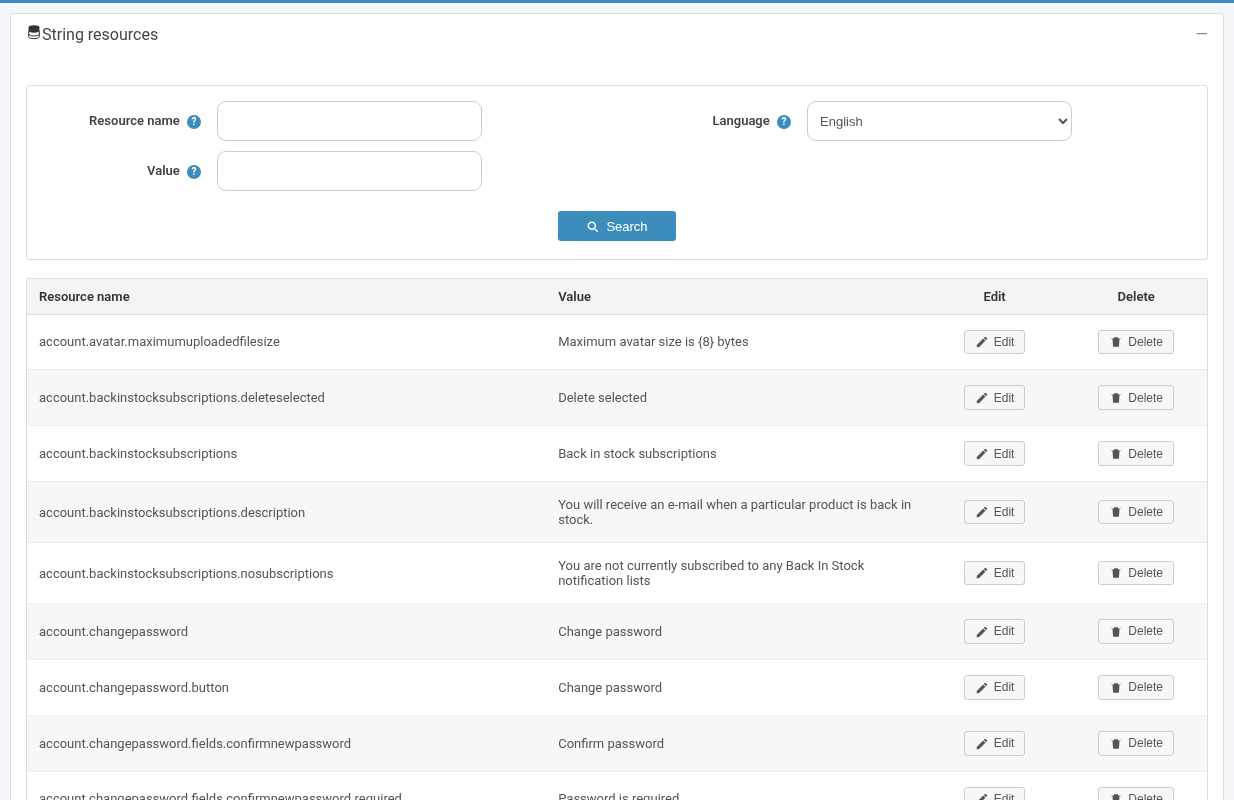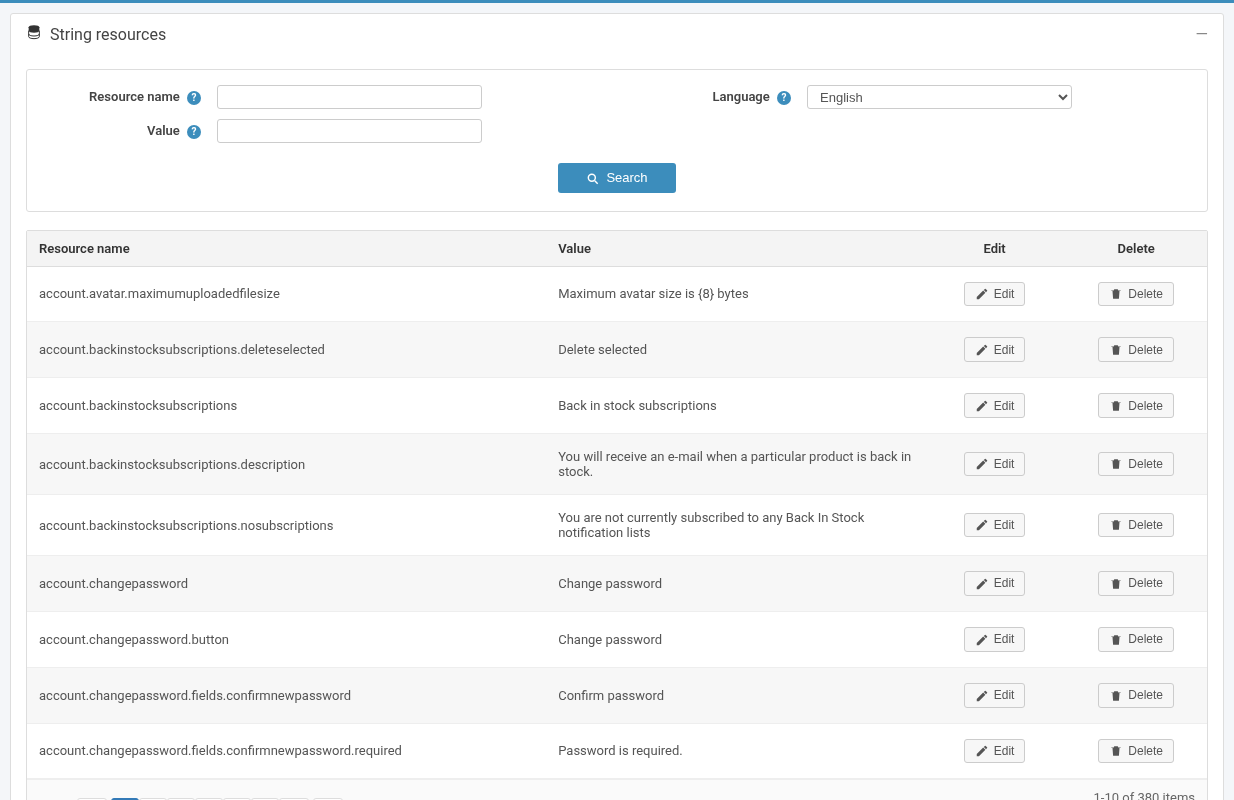--- a/index.html
+++ b/index.html
@@ -20,37 +20,37 @@
   .panel-header {
     padding: 10px 15px;
     display: flex;
     align-items: center;
     justify-content: space-between;
     border-bottom: 0;
   }
   .panel-title {
     display: flex;
     align-items: flex-end;
-    gap: 8px;
     font-size: 16px;
     font-weight: 400;
     color: #444;
   }
   .dash-icon {
     color: #888;
     font-size: 16px;
     cursor: pointer;
   }
   .panel-body { padding: 15px; }
 
   .search-box {
     border: 1px solid #ddd;
     border-radius: 3px;
     padding: 15px 20px 18px;
     margin-bottom: 18px;
+    margin-top: 16px;
   }
   .search-row {
     display: flex;
     gap: 40px;
     margin-bottom: 10px;
   }
   .search-col-left { width: 50%; }
   .search-col-right { width: 50%; }
   .form-group {
     display: flex;
@@ -74,34 +74,34 @@
     border-radius: 50%;
     background: #3c8dbc;
     color: #fff;
     font-size: 10px;
     font-weight: 700;
     margin-left: 4px;
     cursor: help;
   }
   .form-control {
     flex: 0 0 265px;
-    height: 24px;
+    height: 40px;
     border: 1px solid #ccc;
-    border-radius: 3px;
+    border-radius: 9px;
     padding: 3px 8px;
     font-size: 13px;
     color: #555;
     background: #fff;
     margin-left: 10px;
   }
   .form-control.select { flex: 0 0 265px; }
   .search-btn-row { text-align: center; }
   .btn {
     display: inline-flex;
-    align-items: center;
+    align-items: flex-end;
     gap: 6px;
     padding: 7px 28px;
     border-radius: 3px;
     border: none;
     font-size: 13px;
     cursor: pointer;
   }
   .btn-primary {
     background: #3c8dbc;
     color: #fff;

